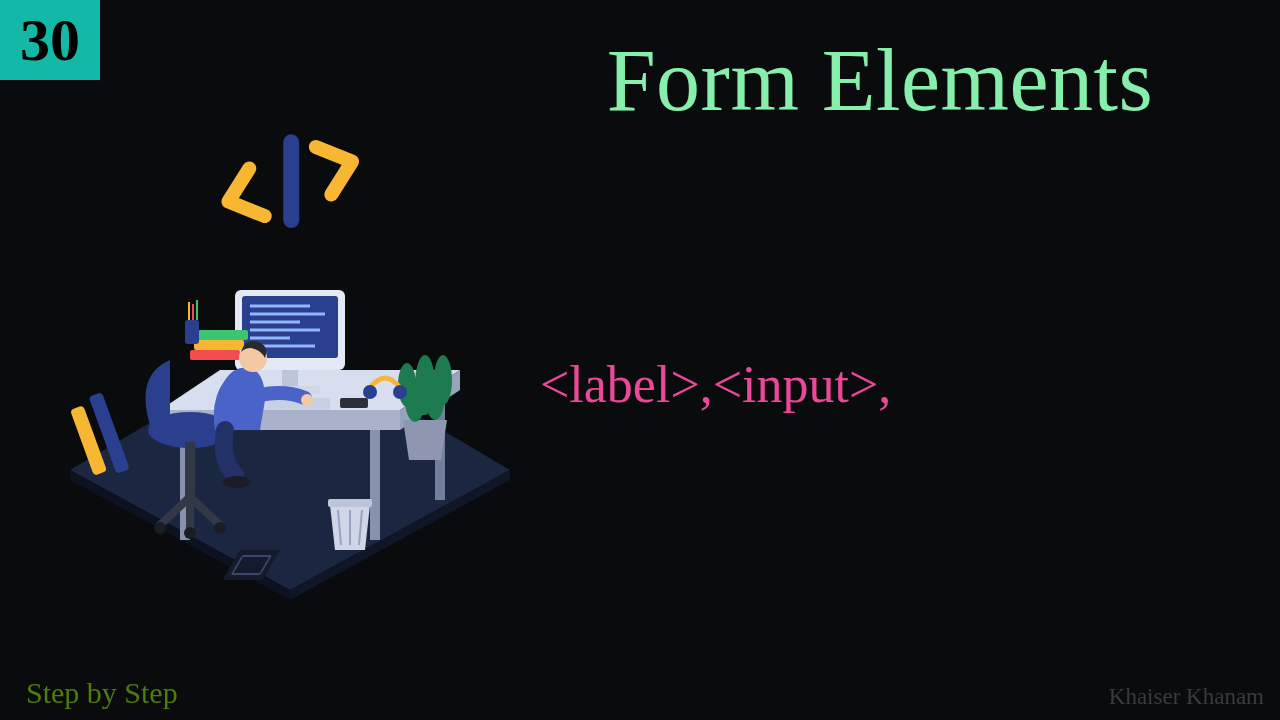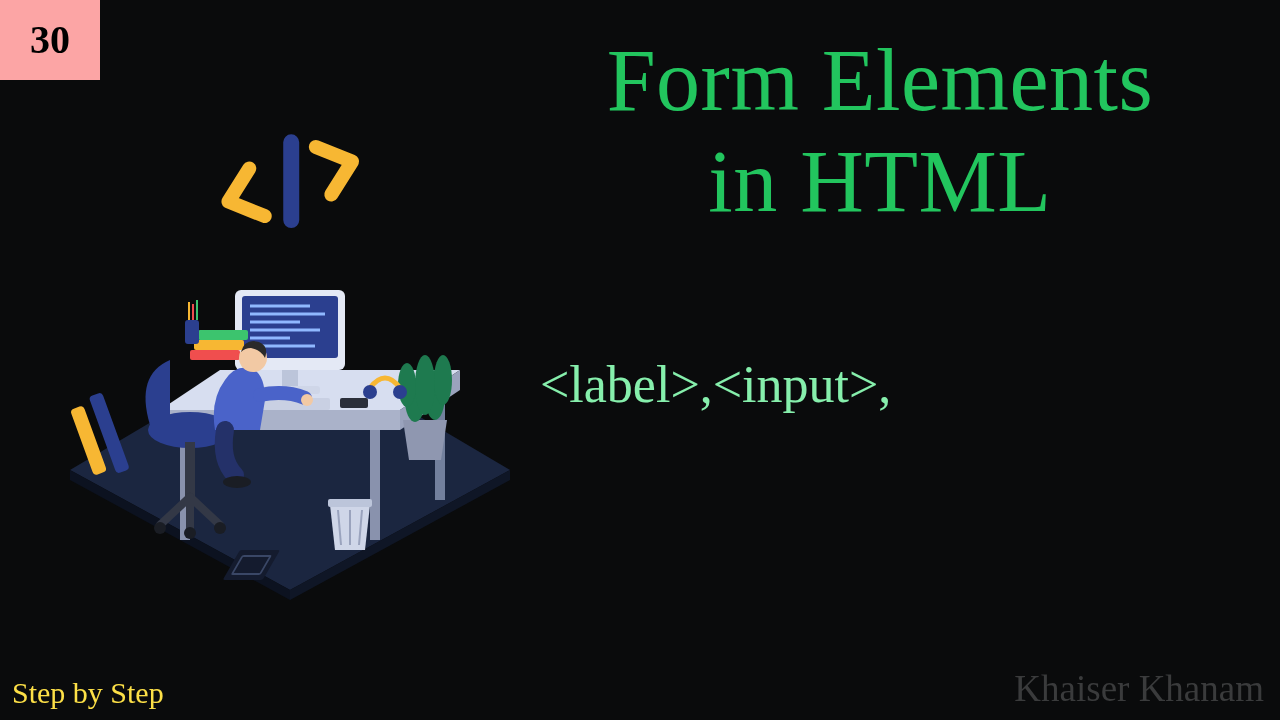--- a/index.html
+++ b/index.html
@@ -1,36 +1,35 @@
 <!DOCTYPE html>
 <html><head>
 <meta charset="utf-8">
 <style>
   html,body{margin:0;padding:0;width:1280px;height:720px;overflow:hidden;background:#0a0b0c;font-family:Georgia,"Times New Roman",serif}
   .stage{position:relative;width:1280px;height:720px}
-  .badge{position:absolute;left:0;top:0;width:100px;height:80px;background:#fca5a5;display:flex;align-items:center;justify-content:center;font-size:40px;font-weight:700;color:#000;font-family:Georgia,serif;line-height:1}
-  .title{position:absolute;left:520px;top:30px;width:720px;color:#22c55e;font-size:88px;line-height:1.15;font-weight:500;font-family:Georgia,serif;text-align:center;letter-spacing:.5px}
-  .tags{position:absolute;left:540px;top:350px;width:700px;color:#86efac;font-size:52px;line-height:1.35;font-family:Georgia,serif}
-  .footer-left{position:absolute;left:12px;bottom:10px;color:#fde047;font-size:30px;font-family:Georgia,serif}
-  .footer-right{position:absolute;right:16px;bottom:10px;color:#3a3b3c;font-size:37px;font-family:Georgia,serif}
+  .badge{position:absolute;left:0;top:0;width:100px;height:80px;background:#14b8a6;display:flex;align-items:center;justify-content:center;font-size:60px;font-weight:700;color:#000;font-family:Georgia,serif;line-height:1}
+  .title{position:absolute;left:520px;top:30px;width:720px;color:#86efac;font-size:88px;line-height:1.15;font-weight:500;font-family:Georgia,serif;text-align:center;letter-spacing:.5px}
+  .tags{position:absolute;left:540px;top:350px;width:700px;color:#ec4899;font-size:52px;line-height:1.35;font-family:Georgia,serif}
+  .footer-left{position:absolute;left:26px;bottom:10px;color:#4d7c0f;font-size:30px;font-family:Georgia,serif}
+  .footer-right{position:absolute;right:16px;bottom:10px;color:#3a3b3c;font-size:23px;font-family:Georgia,serif}
   .illus{position:absolute;left:40px;top:110px;width:500px;height:500px}
   .illus svg{width:100%;height:100%}
 </style>
 </head>
 <body>
 
 <div class="stage">
 
   <div class="badge">
     <span>30</span>
   </div>
 
   <div class="title">
     <div>Form Elements</div>
-    <div>in  HTML</div>
   </div>
 
   <div class="tags">
     <div>&lt;label&gt;,&lt;input&gt;,</div>
   </div>
 
   <div class="footer-left">Step by Step</div>
   <div class="footer-right">Khaiser Khanam</div>
 
   <div class="illus">

